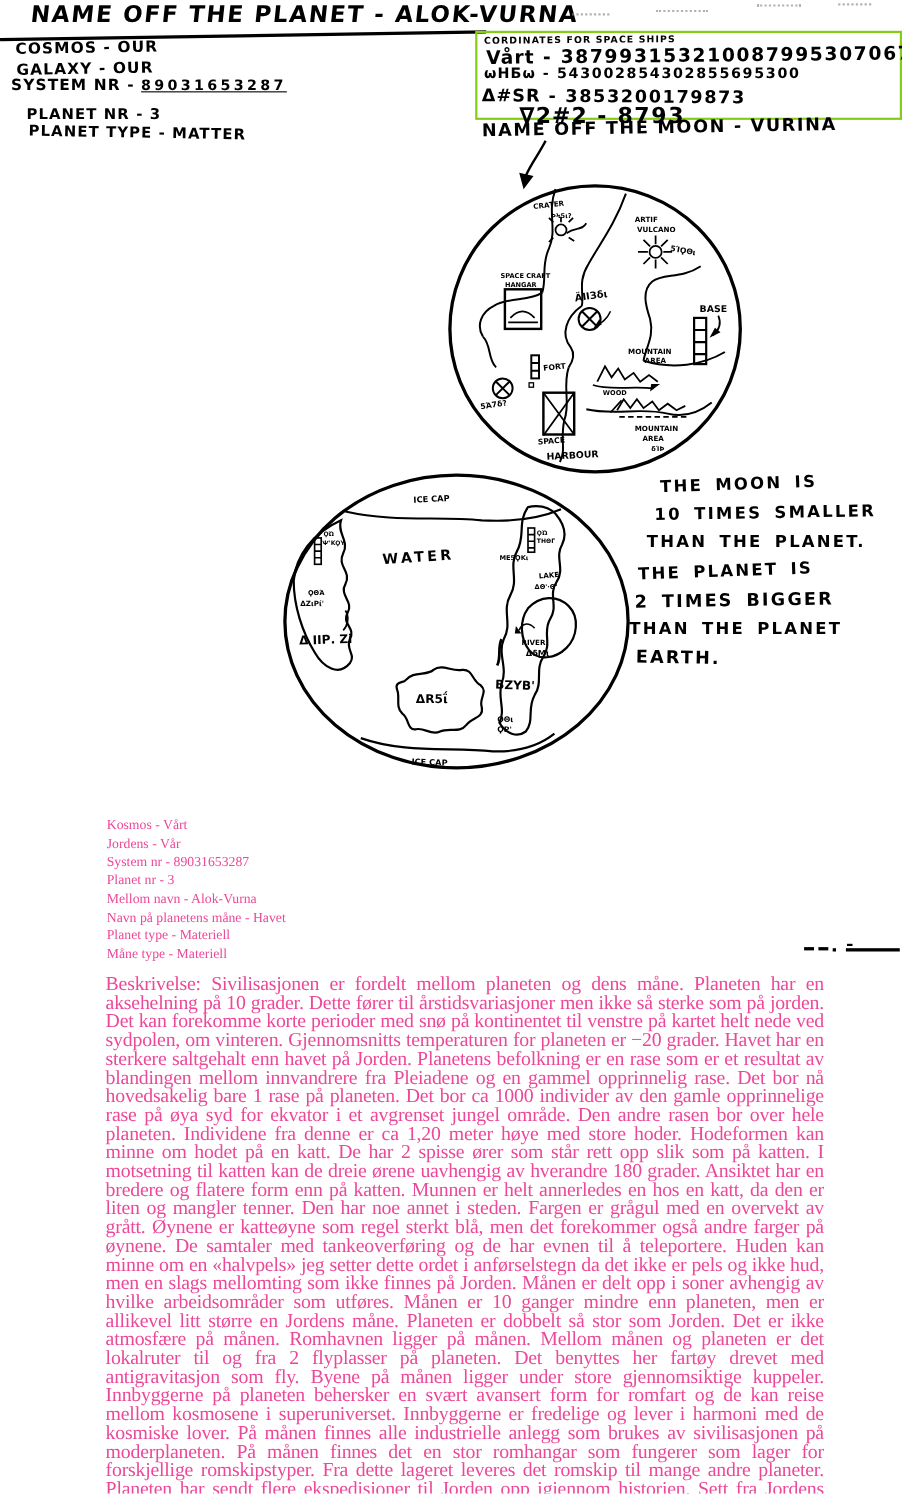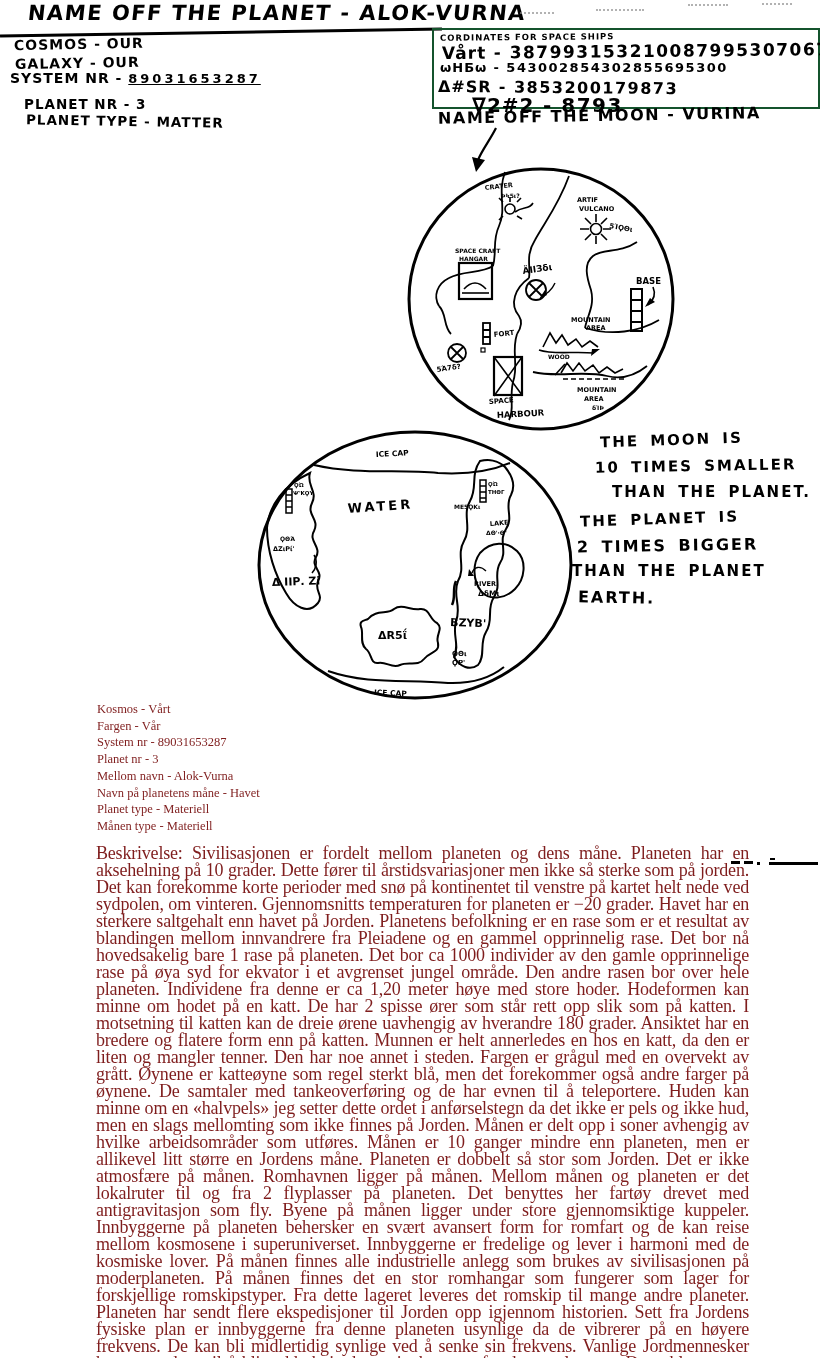--- a/index.html
+++ b/index.html
@@ -1,28 +1,28 @@
 <!DOCTYPE html>
 <html><head>
 <meta charset="utf-8">
 <style>
   html,body{margin:0;padding:0;background:#fff;}
   .page{position:relative;width:820px;height:1358px;background:#ffffff;overflow:hidden;color:#000;}
   .hand{font-family:"DejaVu Sans",sans-serif;font-weight:700;color:#000;white-space:nowrap;}
-  .typed{font-family:"Liberation Serif",serif;color:#7f1d1d;}
+  .typed{font-family:"Liberation Serif",serif;color:#ec4899;margin-top:41px;}
   .abs{position:absolute;}
   .title{left:28px;top:1px;font-size:21px;letter-spacing:1.5px;transform:skewX(-6deg);}
   .title-line{left:0;top:31px;width:442px;border-top:3px solid #000;transform:rotate(-0.9deg);}
   .info1{left:14px;top:36px;font-size:14px;transform:rotate(-1deg);letter-spacing:1px;}
   .info2{left:15px;top:55px;font-size:14px;transform:rotate(-1deg);letter-spacing:1px;}
   .info3{left:10px;top:70px;font-size:14px;letter-spacing:1px;}
   .info3 .bignum{font-size:13px;letter-spacing:3px;text-decoration:underline;}
   .info4{left:24px;top:96px;font-size:13.5px;letter-spacing:1px;}
   .info5{left:26px;top:113px;font-size:13.5px;letter-spacing:1px;transform:rotate(1deg);}
-  .coordbox{left:432px;top:28px;width:384px;height:77px;border:2px solid #14532d;}
+  .coordbox{left:432px;top:28px;width:384px;height:77px;border:2px solid #84cc16;}
   .cb-title{position:absolute;left:6px;top:2px;font-size:8.5px;letter-spacing:1px;transform:rotate(-0.5deg);}
   .cb-row{position:absolute;white-space:nowrap;}
   .cb-glyph{letter-spacing:1px;}
   .cb-r1{left:8px;top:11px;font-size:17px;letter-spacing:1.5px;transform:rotate(-0.6deg);}
   .cb-r2{left:6px;top:30px;font-size:13px;letter-spacing:1.5px;text-align:right;}
   .cb-r3{left:4px;top:48px;font-size:16px;letter-spacing:1.5px;transform:rotate(0.5deg);}
   .cb-r4{left:12px;top:63px;font-size:20px;letter-spacing:1.5px;margin-left:26px;}
   .moonname{left:438px;top:106px;font-size:16px;letter-spacing:1.5px;transform:rotate(-1deg);}
   .note{font-size:15px;letter-spacing:2px;word-spacing:4px;}
   .typedinfo{left:97px;top:701px;font-size:12.5px;line-height:16.7px;}
@@ -189,35 +189,35 @@
       <text x="230" y="173" font-size="7.5">ΔδΜι</text>
       <text x="202" y="203" font-size="11" transform="rotate(2 202 203)">ΒΖΥΒ'</text>
       <text x="204" y="233" font-size="7">ϘΘι</text>
       <text x="204" y="242" font-size="7">ϘΡ'</text>
       <text x="126" y="272" font-size="7.5" transform="rotate(2 126 272)">ICE CAP</text>
     </g>
   </svg>
 
   <div class="abs hand note" style="left:600px;top:431px;transform:rotate(-2deg)">THE MOON IS</div>
   <div class="abs hand note" style="left:595px;top:457px;transform:rotate(-1deg)">10 TIMES SMALLER</div>
-  <div class="abs hand note" style="left:612px;top:483px">THAN THE PLANET.</div>
+  <div class="abs hand note" style="left:588px;top:483px">THAN THE PLANET.</div>
   <div class="abs hand note" style="left:580px;top:510px;transform:rotate(-2deg)">THE PLANET IS</div>
   <div class="abs hand note" style="left:577px;top:536px;font-size:16px;transform:rotate(-1deg)">2 TIMES BIGGER</div>
   <div class="abs hand note" style="left:572px;top:562px">THAN THE PLANET</div>
   <div class="abs hand note" style="left:578px;top:588px;font-size:16px;transform:rotate(1deg)">EARTH.</div>
 
   <div class="abs typed typedinfo">
     <div>Kosmos - Vårt</div>
-    <div>Fargen - Vår</div>
+    <div>Jordens - Vår</div>
     <div>System nr - 89031653287</div>
     <div>Planet nr - 3</div>
     <div>Mellom navn - Alok-Vurna</div>
     <div>Navn på planetens måne - Havet</div>
     <div>Planet type - Materiell</div>
-    <div>Månen type - Materiell</div>
+    <div>Måne type - Materiell</div>
   </div>
 
   <div class="abs typed desc">Beskrivelse: Sivilisasjonen er fordelt mellom planeten og dens måne.  Planeten har en aksehelning på 10 grader. Dette fører til årstidsvariasjoner men ikke så sterke som på jorden. Det kan forekomme korte perioder med snø på kontinentet til venstre på kartet helt nede ved sydpolen, om vinteren.  Gjennomsnitts temperaturen for planeten er −20 grader. Havet har en sterkere saltgehalt enn havet på Jorden. Planetens befolkning er en rase som er et resultat av blandingen mellom innvandrere fra Pleiadene og en gammel opprinnelig rase. Det bor nå hovedsakelig bare 1 rase på planeten. Det bor ca 1000 individer av den gamle opprinnelige rase på øya syd for ekvator i et avgrenset jungel område. Den andre rasen bor over hele planeten. Individene fra denne er ca 1,20 meter høye med store hoder. Hodeformen kan minne om hodet på en katt. De har 2 spisse ører som står rett opp slik som på katten.  I motsetning til katten kan de dreie ørene uavhengig av hverandre 180 grader. Ansiktet har en bredere og flatere form enn på katten. Munnen er helt annerledes en hos en katt, da den er liten og mangler tenner. Den har noe annet i steden. Fargen er grågul med en overvekt av grått. Øynene er katteøyne som regel sterkt blå, men det forekommer også andre farger på øynene. De samtaler med tankeoverføring og de har evnen til å teleportere. Huden kan minne om en «halvpels» jeg setter dette ordet i anførselstegn da det ikke er pels og ikke hud, men en slags mellomting som ikke finnes på Jorden.  Månen er delt opp i soner avhengig av hvilke arbeidsområder som utføres.  Månen er 10 ganger mindre enn planeten, men er allikevel litt større en Jordens måne. Planeten er dobbelt så stor som Jorden. Det er ikke atmosfære på månen. Romhavnen ligger på månen. Mellom månen og planeten er det lokalruter til og fra 2 flyplasser på planeten. Det benyttes her fartøy drevet med antigravitasjon som fly. Byene på månen ligger under store gjennomsiktige kuppeler. Innbyggerne på planeten behersker en svært avansert form for romfart og de kan reise mellom kosmosene i superuniverset. Innbyggerne er fredelige og lever i harmoni med de kosmiske lover. På månen finnes alle industrielle anlegg som brukes av sivilisasjonen på moderplaneten. På månen finnes det en stor romhangar som fungerer som lager for forskjellige romskipstyper.  Fra dette lageret leveres det romskip til mange andre planeter. Planeten har sendt flere ekspedisjoner til Jorden opp igjennom historien. Sett fra Jordens fysiske plan er innbyggerne fra denne planeten usynlige da de vibrerer på en høyere frekvens. De kan bli midlertidig synlige ved å senke sin frekvens.  Vanlige Jordmennesker har en tendens til å bli redde hvis de ser innbyggere fra denne planeten. Dette blant annet fordi de har en mye større mental styrke enn vanlige Jordmennesker. De har ingen problemer med å fjernhypnotisere en vanlig Jordboer hvis de vil. Den gamle rasen som det er 1000 stykker av på øya syd for ekvator er ca 1 meter høye. De har et stort rundt hode med markerte øyebryn og kroppen er brun. De har tenner. De har ingen ytre ører men et hull på hver side av hodet som tjener som ører. De har store runde øyne med en gulbrun farge (overvekt av brunt). De snakker språket Ula-ubikon som bare finnes blant denne rasen. De har ikke telepati, men et primitivt skriftspråk. Samfunnsmessig ligger de på samme nivå som visse Afrikanske/sydamerikanske jungel samfunn. Dette er en planet Jorden skal samarbeide med i fremtiden.</div>
 
   <div class="noise" style="left:520px;top:12px;width:34px"></div>
   <div class="noise" style="left:596px;top:9px;width:48px"></div>
   <div class="noise" style="left:688px;top:4px;width:40px"></div>
   <div class="noise" style="left:762px;top:3px;width:30px"></div>
   <div class="inkdash" style="left:731px;top:861px;width:9px;height:3px"></div>
   <div class="inkdash" style="left:744px;top:861px;width:9px;height:3px"></div>

